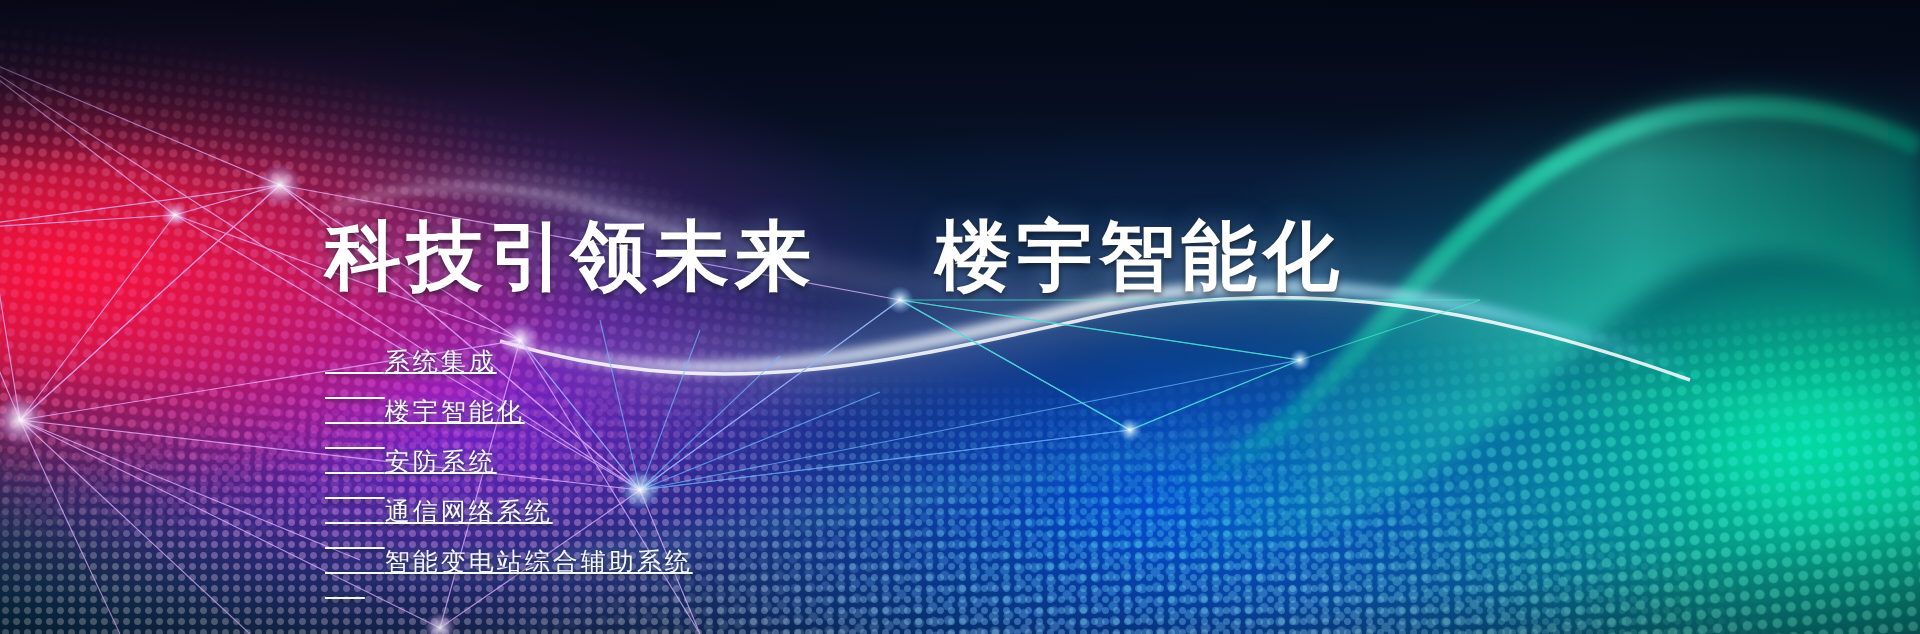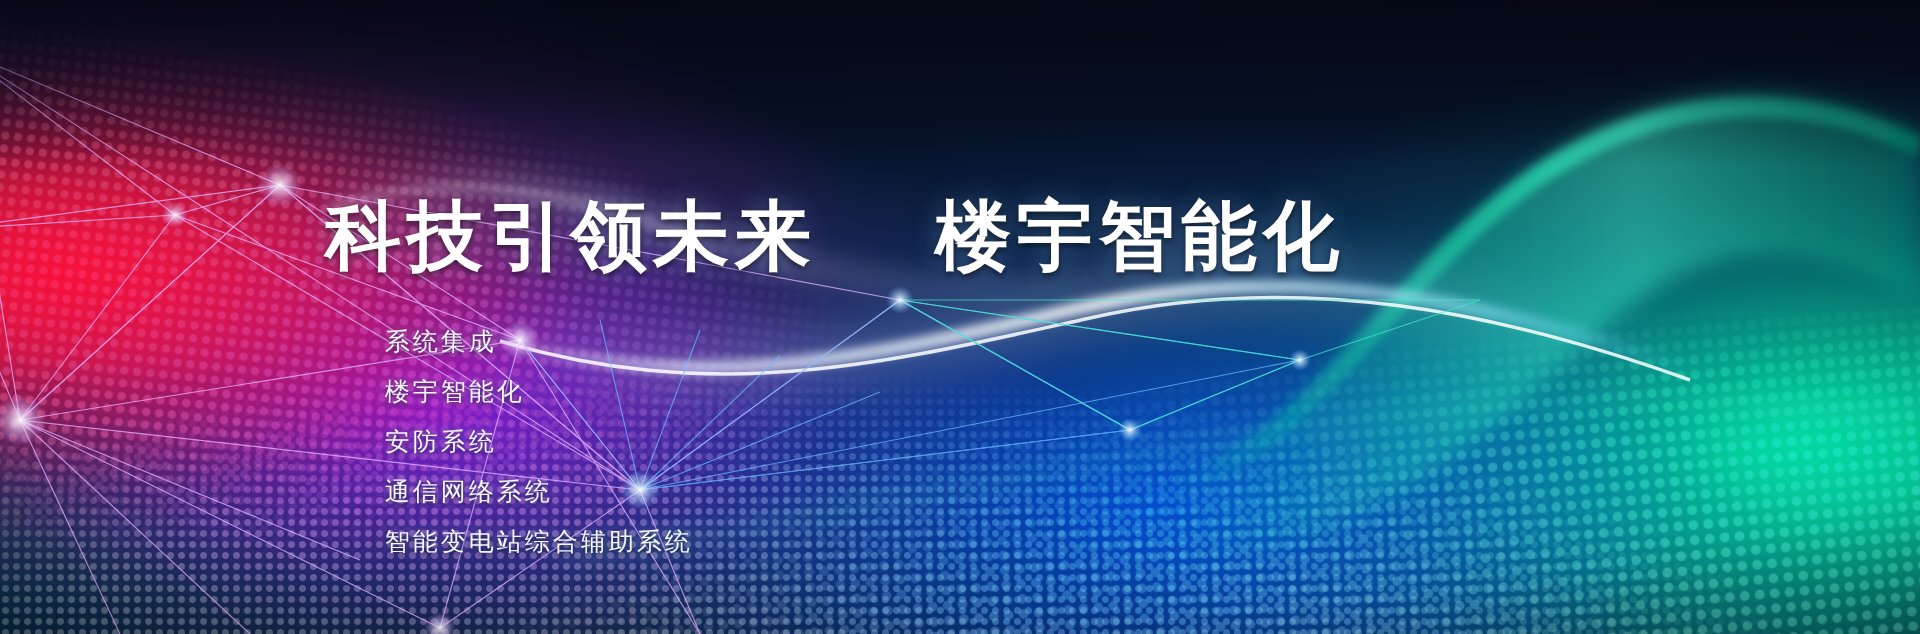--- a/index.html
+++ b/index.html
@@ -45,33 +45,34 @@
   }
 
   svg.layer{ overflow:visible; }
   .vignette{
     background:
       radial-gradient(ellipse 120% 90% at 50% 50%, rgba(0,0,0,0) 52%, rgba(2,5,14,.55) 100%),
       linear-gradient(180deg, rgba(3,7,18,.72) 0%, rgba(3,7,18,0) 26%);
   }
 
   
-  .copy{ position:absolute; left:325px; top:198px; width:1260px; }
+  .copy{ position:absolute; left:325px; top:218px; width:1260px; }
   .title{
     display:flex; align-items:baseline; white-space:pre;
     font-size:76px; line-height:1; font-weight:bold;
     color:#fff; letter-spacing:6px;
     text-shadow:0 3px 6px rgba(0,0,0,.55), 0 0 26px rgba(150,200,255,.35);
   }
   .title .gap{ display:inline-block; width:118px; }
   .subtitle{
     margin-top:30px; white-space:pre;
     font-size:25px; line-height:1; font-weight:normal;
     color:#f3f8ff; letter-spacing:3px;
     text-shadow:0 2px 5px rgba(0,0,0,.6), 0 0 16px rgba(170,220,255,.45);
+    text-decoration:underline;
   }
   .subtitle .sep{ display:inline-block; width:26px; }
 </style>
 </head>
 <body>
 
 <div id="banner">
 
   <div class="layer dots d1"></div>
   <div class="layer dots d2"></div>

